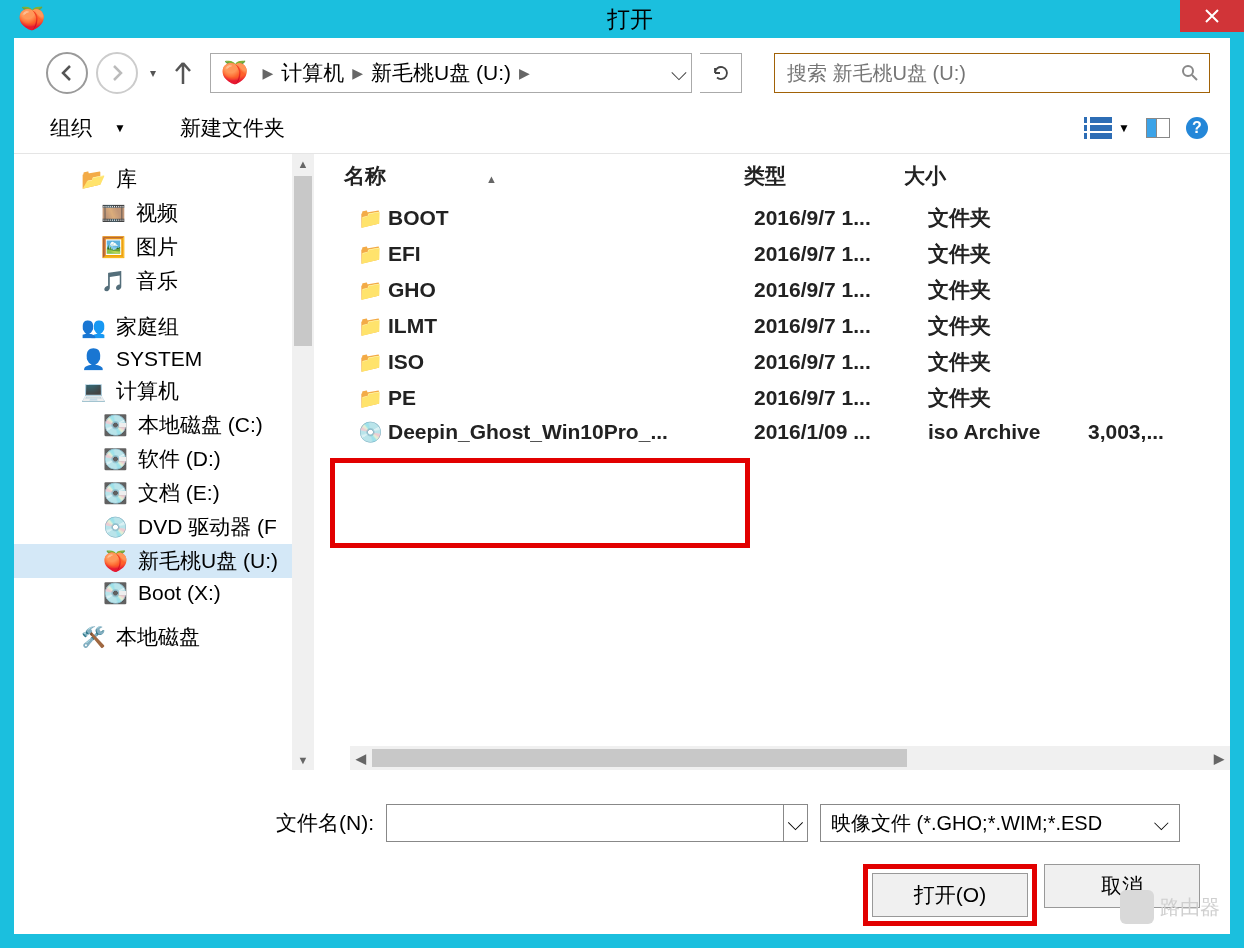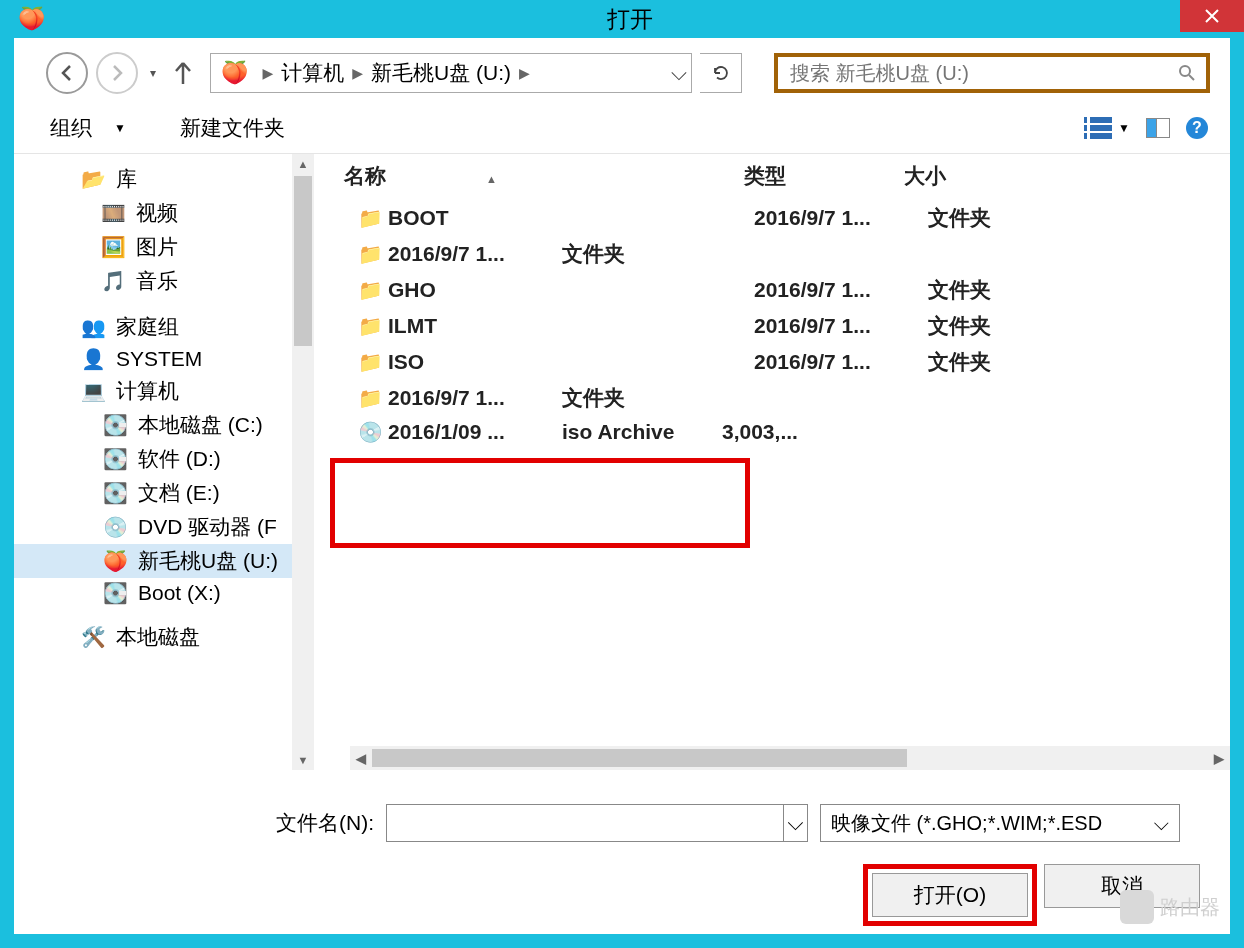--- a/index.html
+++ b/index.html
@@ -85,21 +85,21 @@
   .address-bar .dd-end { margin-left:auto; color:#444;}
   .refresh-btn {
     width: 42px; height:40px; border:1px solid #aaa; border-left:none;
     display:flex; align-items:center; justify-content:center;
     font-size:18px;
   }
   .search-box {
     margin-left: 24px;
     flex: 1 1 auto;
     height: 40px;
-    border: 4px solid #a16207;
+    border: 1px solid #a16207;
     display:flex; align-items:center;
     padding: 0 10px;
     font-size:20px;
   }
   .search-box input {
     border:none; outline:none; flex:1; font-size:20px;
   }
   .search-box span.search-icon { color:#888;}
   
   .toolbar-row {
@@ -410,20 +410,21 @@
         <div class="file-list" id="file-list">
             <div class="file-row">
               <span class="fico">📁</span>
               <span class="fname">BOOT</span>
               <span class="fdate">2016/9/7 1...</span>
               <span class="ftype">文件夹</span>
               <span class="fsize"></span>
             </div>
             <div class="file-row">
               <span class="fico">📁</span>
+              <span class="fname">EFI</span>
               <span class="fdate">2016/9/7 1...</span>
               <span class="ftype">文件夹</span>
               <span class="fsize"></span>
             </div>
             <div class="file-row">
               <span class="fico">📁</span>
               <span class="fname">GHO</span>
               <span class="fdate">2016/9/7 1...</span>
               <span class="ftype">文件夹</span>
               <span class="fsize"></span>
@@ -437,26 +438,28 @@
             </div>
             <div class="file-row">
               <span class="fico">📁</span>
               <span class="fname">ISO</span>
               <span class="fdate">2016/9/7 1...</span>
               <span class="ftype">文件夹</span>
               <span class="fsize"></span>
             </div>
             <div class="file-row">
               <span class="fico">📁</span>
+              <span class="fname">PE</span>
               <span class="fdate">2016/9/7 1...</span>
               <span class="ftype">文件夹</span>
               <span class="fsize"></span>
             </div>
             <div class="file-row">
               <span class="fico">💿</span>
+              <span class="fname">Deepin_Ghost_Win10Pro_...</span>
               <span class="fdate">2016/1/09 ...</span>
               <span class="ftype">iso Archive</span>
               <span class="fsize">3,003,...</span>
             </div>
           </div>
         <div class="highlight-red" style="left:16px; top:304px; width:420px; height:90px;"></div>
         <div style="flex:1"></div>
         <div class="hscroll">
           <div class="arr">◀</div>
           <div class="track">

